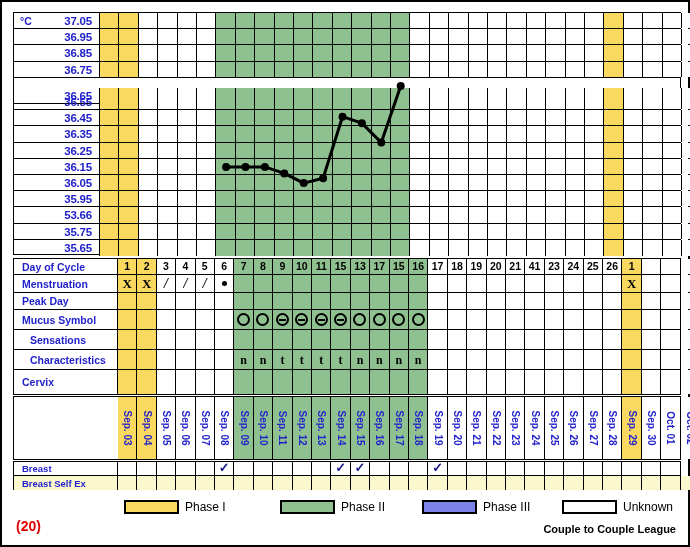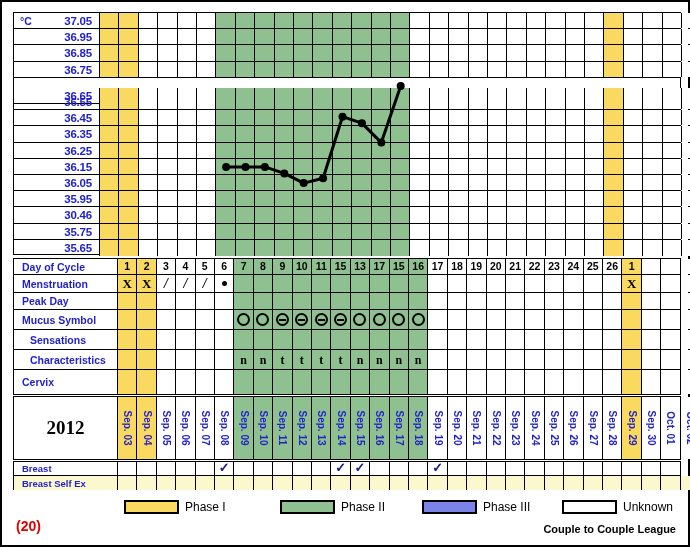--- a/index.html
+++ b/index.html
@@ -577,21 +577,21 @@
           <div class="tcol phase-white" style="left: 532.2px;"></div>
           <div class="tcol phase-white" style="left: 551.6px;"></div>
           <div class="tcol phase-white" style="left: 571px;"></div>
           <div class="tcol phase-yellow" style="left: 590.4px;"></div>
           <div class="tcol phase-white" style="left: 609.8px;"></div>
           <div class="tcol phase-white" style="left: 629.2px;"></div>
           <div class="tcol phase-white" style="left: 648.6px;"></div>
           <div class="tcol phase-white" style="left: 668px;"></div>
         </div>
         <div class="temp-row" style="top: 194.4px;">
-          <div class="temp-label">30.46</div>
+          <div class="temp-label">53.66</div>
           <div class="tcol phase-yellow" style="left: 86px;"></div>
           <div class="tcol phase-yellow" style="left: 105.4px;"></div>
           <div class="tcol phase-white" style="left: 124.8px;"></div>
           <div class="tcol phase-white" style="left: 144.2px;"></div>
           <div class="tcol phase-white" style="left: 163.6px;"></div>
           <div class="tcol phase-white" style="left: 183px;"></div>
           <div class="tcol phase-green" style="left: 202.4px;"></div>
           <div class="tcol phase-green" style="left: 221.8px;"></div>
           <div class="tcol phase-green" style="left: 241.2px;"></div>
           <div class="tcol phase-green" style="left: 260.6px;"></div>
@@ -761,21 +761,21 @@
         <div class="dcell phase-white" style="left: 453.2px;">
           <span class="doc-num">19</span>
         </div>
         <div class="dcell phase-white" style="left: 472.6px;">
           <span class="doc-num">20</span>
         </div>
         <div class="dcell phase-white" style="left: 492px;">
           <span class="doc-num">21</span>
         </div>
         <div class="dcell phase-white" style="left: 511.4px;">
-          <span class="doc-num">22</span>
+          <span class="doc-num">41</span>
         </div>
         <div class="dcell phase-white" style="left: 530.8px;">
           <span class="doc-num">23</span>
         </div>
         <div class="dcell phase-white" style="left: 550.2px;">
           <span class="doc-num">24</span>
         </div>
         <div class="dcell phase-white" style="left: 569.6px;">
           <span class="doc-num">25</span>
         </div>
@@ -1037,21 +1037,20 @@
         <div class="dcell phase-white" style="left: 569.6px;"></div>
         <div class="dcell phase-white" style="left: 589px;"></div>
         <div class="dcell phase-yellow" style="left: 608.4px;"></div>
         <div class="dcell phase-white" style="left: 627.8px;"></div>
         <div class="dcell phase-white" style="left: 647.2px;"></div>
         <div class="dcell phase-white" style="left: 666.6px;"></div>
       </div>
     </div>
 
   <div id="date-block">
-    <div id="year-cell">2012</div>
   <div class="datecell phase-yellow" style="left: 104px;">
         <span class="datetxt">Sep. 03</span>
       </div>
       <div class="datecell phase-yellow" style="left: 123.4px;">
         <span class="datetxt">Sep. 04</span>
       </div>
       <div class="datecell phase-white" style="left: 142.8px;">
         <span class="datetxt">Sep. 05</span>
       </div>
       <div class="datecell phase-white" style="left: 162.2px;">

